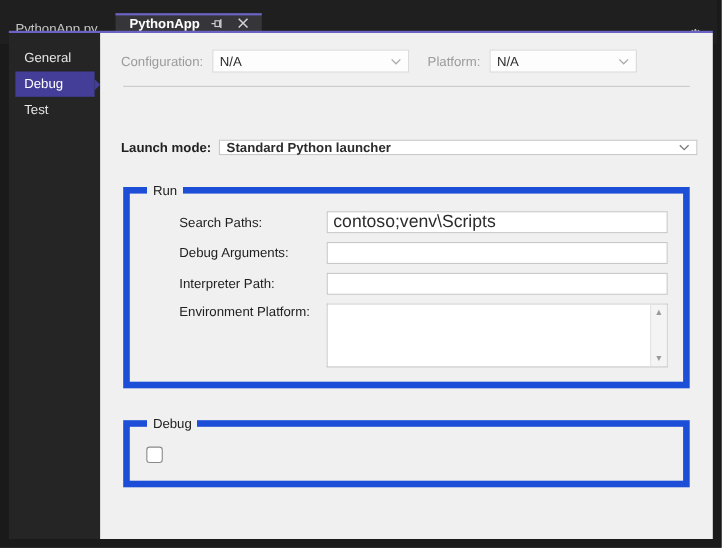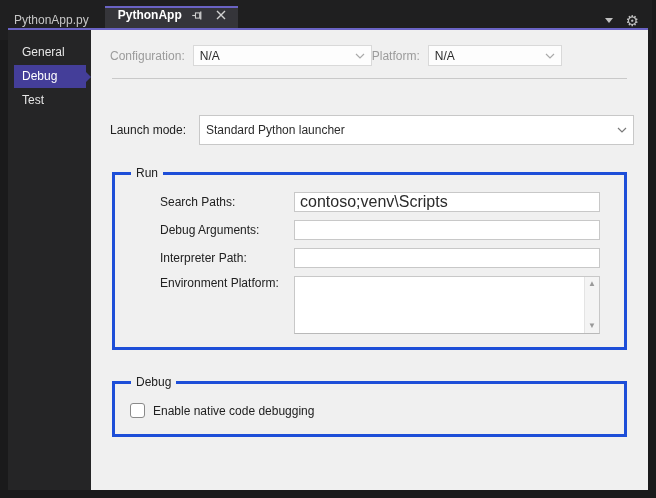--- a/index.html
+++ b/index.html
@@ -7,21 +7,21 @@
     --active-tab:#35353a; --sidebar:#252526; --content:#f0f0f0;
   }
   *{box-sizing:border-box; margin:0; padding:0;}
   html,body{width:656px;height:498px;}
   body{font-family:"Liberation Sans", sans-serif; background:var(--frame); position:relative; overflow:hidden;}
 
   .window{position:absolute; inset:0; background:var(--frame);}
 
   
   .tabbar{position:absolute; top:0; left:0; right:4px; height:40px; background:var(--tabbar);
-          display:flex; align-items:center; padding-left:8px;}
+          display:flex; align-items:flex-end; padding-left:8px;}
   .tab-file{color:#c6c6c6; font-size:12px; line-height:28px; padding:0 16px 0 6px; cursor:default;}
   .tab-active{background:var(--active-tab); border-top:2px solid var(--accent); color:#ffffff;
               font-weight:bold; font-size:12px; display:flex; align-items:center; gap:9px; padding:0 10px 12px 13px;}
   .tab-icon{display:flex; align-items:center; justify-content:center; width:14px; height:14px;}
   .tabbar-right{margin-left:auto; display:flex; align-items:center; gap:13px; padding-right:13px;}
   .dd-arrow{width:0; height:0; border-left:4px solid transparent; border-right:4px solid transparent;
             border-top:5px solid #c0c0c0;}
   .gear{color:#c0c0c0; font-size:15px; line-height:1;}
 
   .accent-line{position:absolute; top:28px; left:8px; right:8px; height:2px; background:var(--accent);}
@@ -38,30 +38,30 @@
   .content{position:absolute; top:30px; left:91px; right:8px; bottom:8px; background:var(--content);
            font-size:12px; color:#212121; overflow:hidden;}
 
   .config-row{display:flex; align-items:center; margin:15px 14px 0 19px; height:21px;}
   .dim{color:#9b9b9b;}
   .combo{display:flex; align-items:center; background:#ffffff; border:1px solid #c8c8c8; height:21px;
          padding:0 6px; color:#2b2b2b;}
   .combo .chev{margin-left:auto; display:flex; align-items:center;}
   .combo.disabled{background:#fdfdfd; border-color:#d9d9d9;gap:32px;}
   .cfg-combo{width:179px; margin-left:8px;}
-  .plat-label{margin-left:0;}
+  .plat-label{margin-left:17px;}
   .plat-combo{width:134px; margin-left:8px;}
 
   .sep{height:1px; background:#c9c9c9; margin:12px 21px 0 21px;}
 
-  .launch-row{display:flex; align-items:center; margin:40px 14px 0 19px; height:22px;}
+  .launch-row{display:flex; align-items:flex-end; margin:40px 14px 0 19px; height:22px;font-weight:bold;}
   .launch-label{flex:0 0 89px;}
-  .launch-combo{flex:1; height:30px;}
+  .launch-combo{flex:1; height:14px;}
 
-  fieldset{border:3px solid #1d4ed8; margin:25px 21px 0 21px; padding:2px 24px 13px 14px;}
+  fieldset{border:6px solid #1d4ed8; margin:25px 21px 0 21px; padding:2px 14px 13px 14px;}
   legend{font-size:12px; color:#212121; padding:0 5px; margin-left:2px;}
   fieldset.debug-group{margin-top:25px; padding-bottom:16px;}
 
   .field-row{display:flex; align-items:center; margin-top:8px;}
   .field-row:first-of-type{margin-top:10px;}
   .field-label{flex:0 0 134px; color:#212121;margin-left:31px;}
   .text-input{flex:1; height:20px; border:1px solid #c8c8c8; background:#ffffff; font-family:inherit;
               font-size:16px; padding:0 5px; color:#2b2b2b; outline:none; min-width:0;}
 
   .env-row{display:flex; align-items:flex-start; margin-top:8px;}
@@ -176,18 +176,17 @@
             <span class="scroll-arrow">▼</span>
           </div>
         </div>
       </div>
     </fieldset>
 
     <fieldset class="debug-group">
       <legend>Debug</legend>
       <div class="check-row">
         <span class="checkbox"></span>
-        <span>Enable native code debugging</span>
       </div>
     </fieldset>
 
   </div>
 </div>
 
 </body></html>

